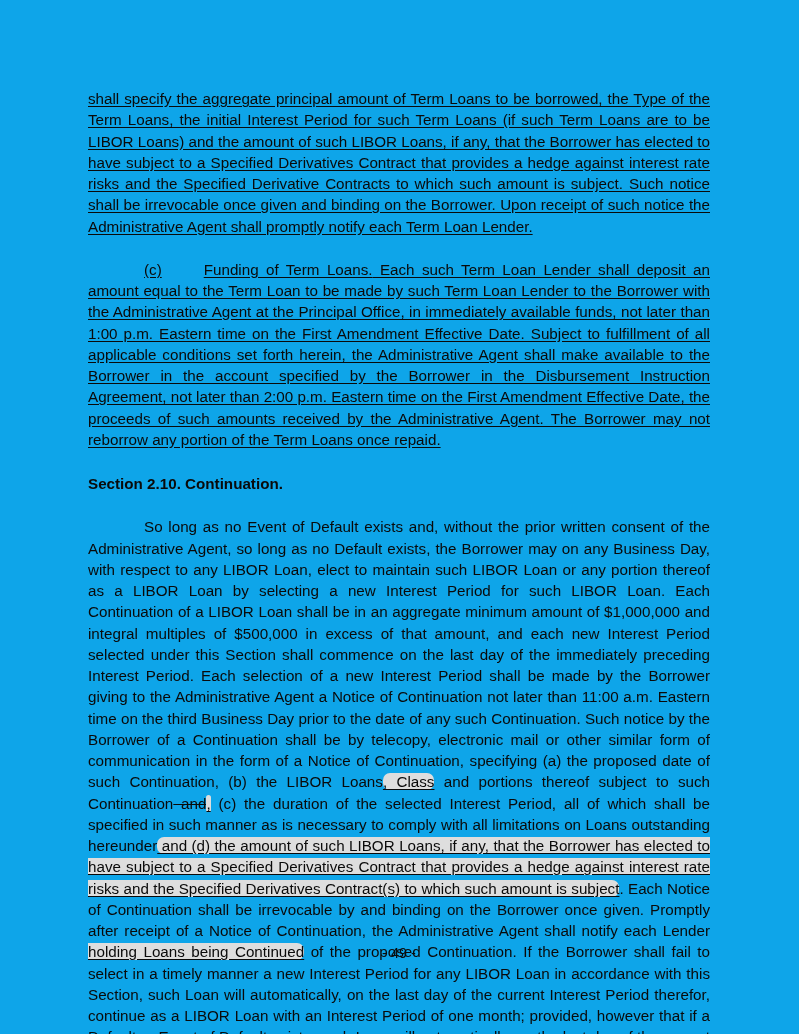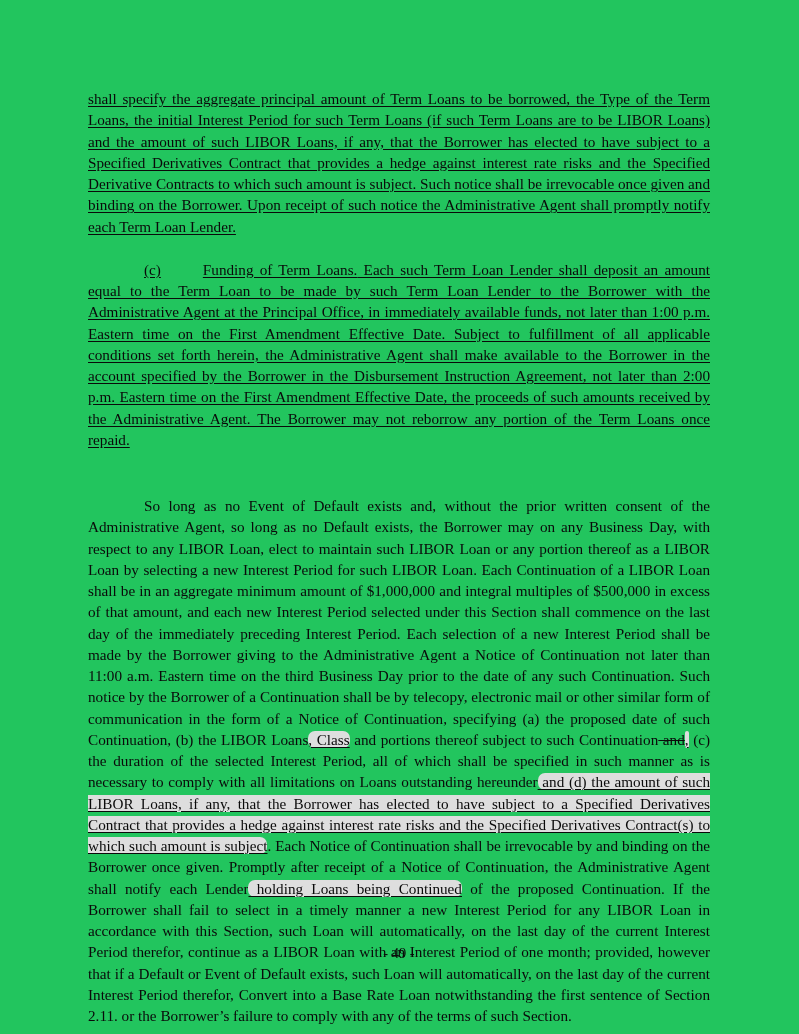--- a/index.html
+++ b/index.html
@@ -4,24 +4,24 @@
 <style>
   html, body {
     margin: 0;
     padding: 0;
     background: #ffffff;
   }
   .page {
     position: relative;
     width: 799px;
     height: 1034px;
-    background: #22c55e;
+    background: #0ea5e9;
     margin: 0 auto;
     overflow: hidden;
-    font-family: Liberation Serif, serif;
+    font-family: Liberation Sans, sans-serif;
     color: #0a0a0a;
   }
   .content {
     position: absolute;
     left: 88px;
     top: 88px;
     width: 622px;
   }
   p.body {
     margin: 0;
@@ -91,20 +91,21 @@
   <div class="content">
 
     <p class="body"><span class="ins-plain">shall specify the aggregate principal amount of Term Loans to be borrowed, the Type of the Term Loans, the initial Interest Period for such Term Loans (if such Term Loans are to be LIBOR Loans) and the amount of such LIBOR Loans, if any, that the Borrower has elected to have subject to a Specified Derivatives Contract that provides a hedge against interest rate risks and the Specified Derivative Contracts to which such amount is subject.  Such notice shall be irrevocable once given and binding on the Borrower.  Upon receipt of such notice the Administrative Agent shall promptly notify each Term Loan Lender.</span></p>
 
     <div class="gap-md"></div>
 
     <p class="body indent"><span class="ins-plain">(c)</span><span class="ins-plain" style="padding-left:42px">Funding of Term Loans.</span><span class="ins-plain">  Each such Term Loan Lender shall deposit an amount equal to the Term Loan to be made by such Term Loan Lender to the Borrower with the Administrative Agent at the Principal Office, in immediately available funds, not later than 1:00 p.m. Eastern time on the First Amendment Effective Date.  Subject to fulfillment of all applicable conditions set forth herein, the Administrative Agent shall make available to the Borrower in the account specified by the Borrower in the Disbursement Instruction Agreement, not later than 2:00 p.m. Eastern time on the First Amendment Effective Date, the proceeds of such amounts received by the Administrative Agent.  The Borrower may not reborrow any portion of the Term Loans once repaid.</span></p>
 
     <div class="gap-lg"></div>
 
+    <p class="heading">Section 2.10.  Continuation.</p>
 
     <div class="gap-md"></div>
 
     <p class="body indent"><span>So long as no Event of Default exists and, without the prior written consent of the Administrative Agent, so long as no Default exists, the Borrower may on any Business Day, with respect to any LIBOR Loan, elect to maintain such LIBOR Loan or any portion thereof as a LIBOR Loan by selecting a new Interest Period for such LIBOR Loan.  Each Continuation of a LIBOR Loan shall be in an aggregate minimum amount of $1,000,000 and integral multiples of $500,000 in excess of that amount, and each new Interest Period selected under this Section shall commence on the last day of the immediately preceding Interest Period.  Each selection of a new Interest Period shall be made by the Borrower giving to the Administrative Agent a Notice of Continuation not later than 11:00 a.m. Eastern time on the third Business Day prior to the date of any such Continuation.  Such notice by the Borrower of a Continuation shall be by telecopy, electronic mail or other similar form of communication in the form of a Notice of Continuation, specifying (a) the proposed date of such Continuation, (b) the LIBOR Loans</span><span class="ins">, Class</span><span> and portions thereof subject to such Continuation</span><span class="del"> and</span><span class="ins">,</span><span> (c) the duration of the selected Interest Period, all of which shall be specified in such manner as is necessary to comply with all limitations on Loans outstanding hereunder</span><span class="ins"> and (d) the amount of such LIBOR Loans, if any, that the Borrower has elected to have subject to a Specified Derivatives Contract that provides a hedge against interest rate risks and the Specified Derivatives Contract(s) to which such amount is subject</span><span>.  Each Notice of Continuation shall be irrevocable by and binding on the Borrower once given.  Promptly after receipt of a Notice of Continuation, the Administrative Agent shall notify each Lender</span><span class="ins"> holding Loans being Continued</span><span> of the proposed Continuation.  If the Borrower shall fail to select in a timely manner a new Interest Period for any LIBOR Loan in accordance with this Section, such Loan will automatically, on the last day of the current Interest Period therefor, continue as a LIBOR Loan with an Interest Period of one month; provided, however that if a Default or Event of Default exists, such Loan will automatically, on the last day of the current Interest Period therefor, Convert into a Base Rate Loan notwithstanding the first sentence of Section 2.11. or the Borrower’s failure to comply with any of the terms of such Section.</span></p>
 
   </div>
 
   <div class="pagenum">- 49 -</div>
 
 </div>

